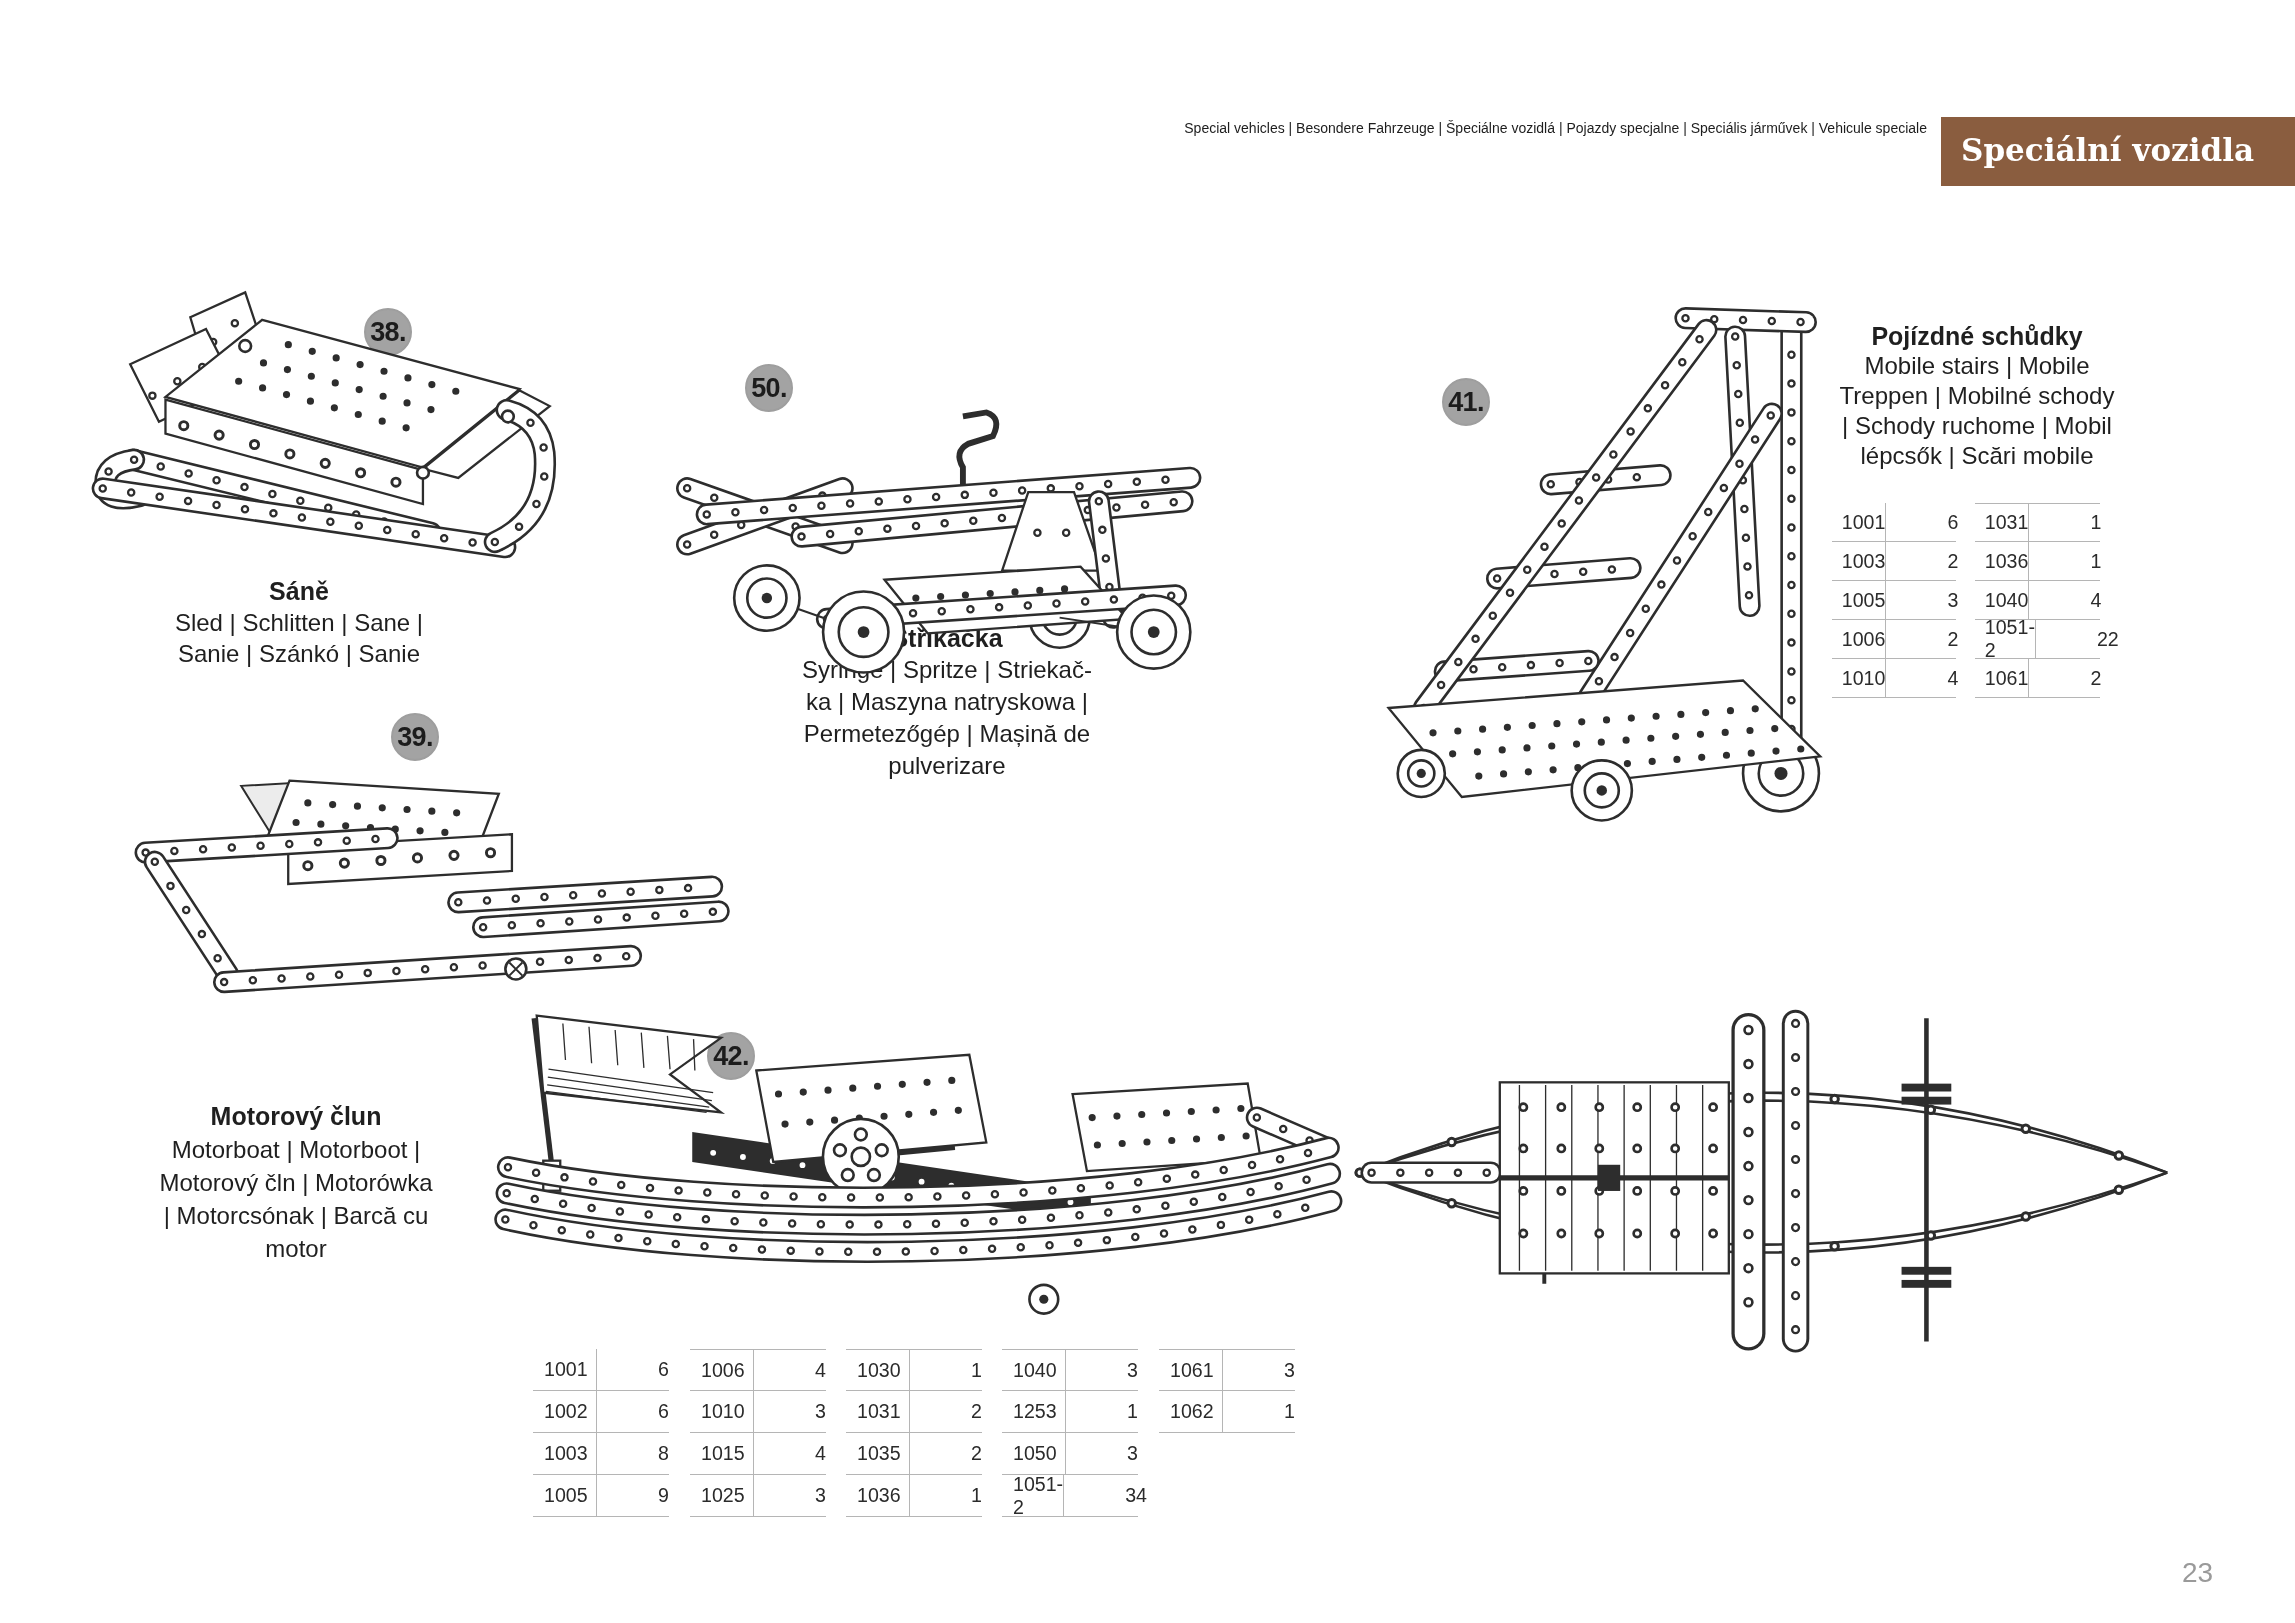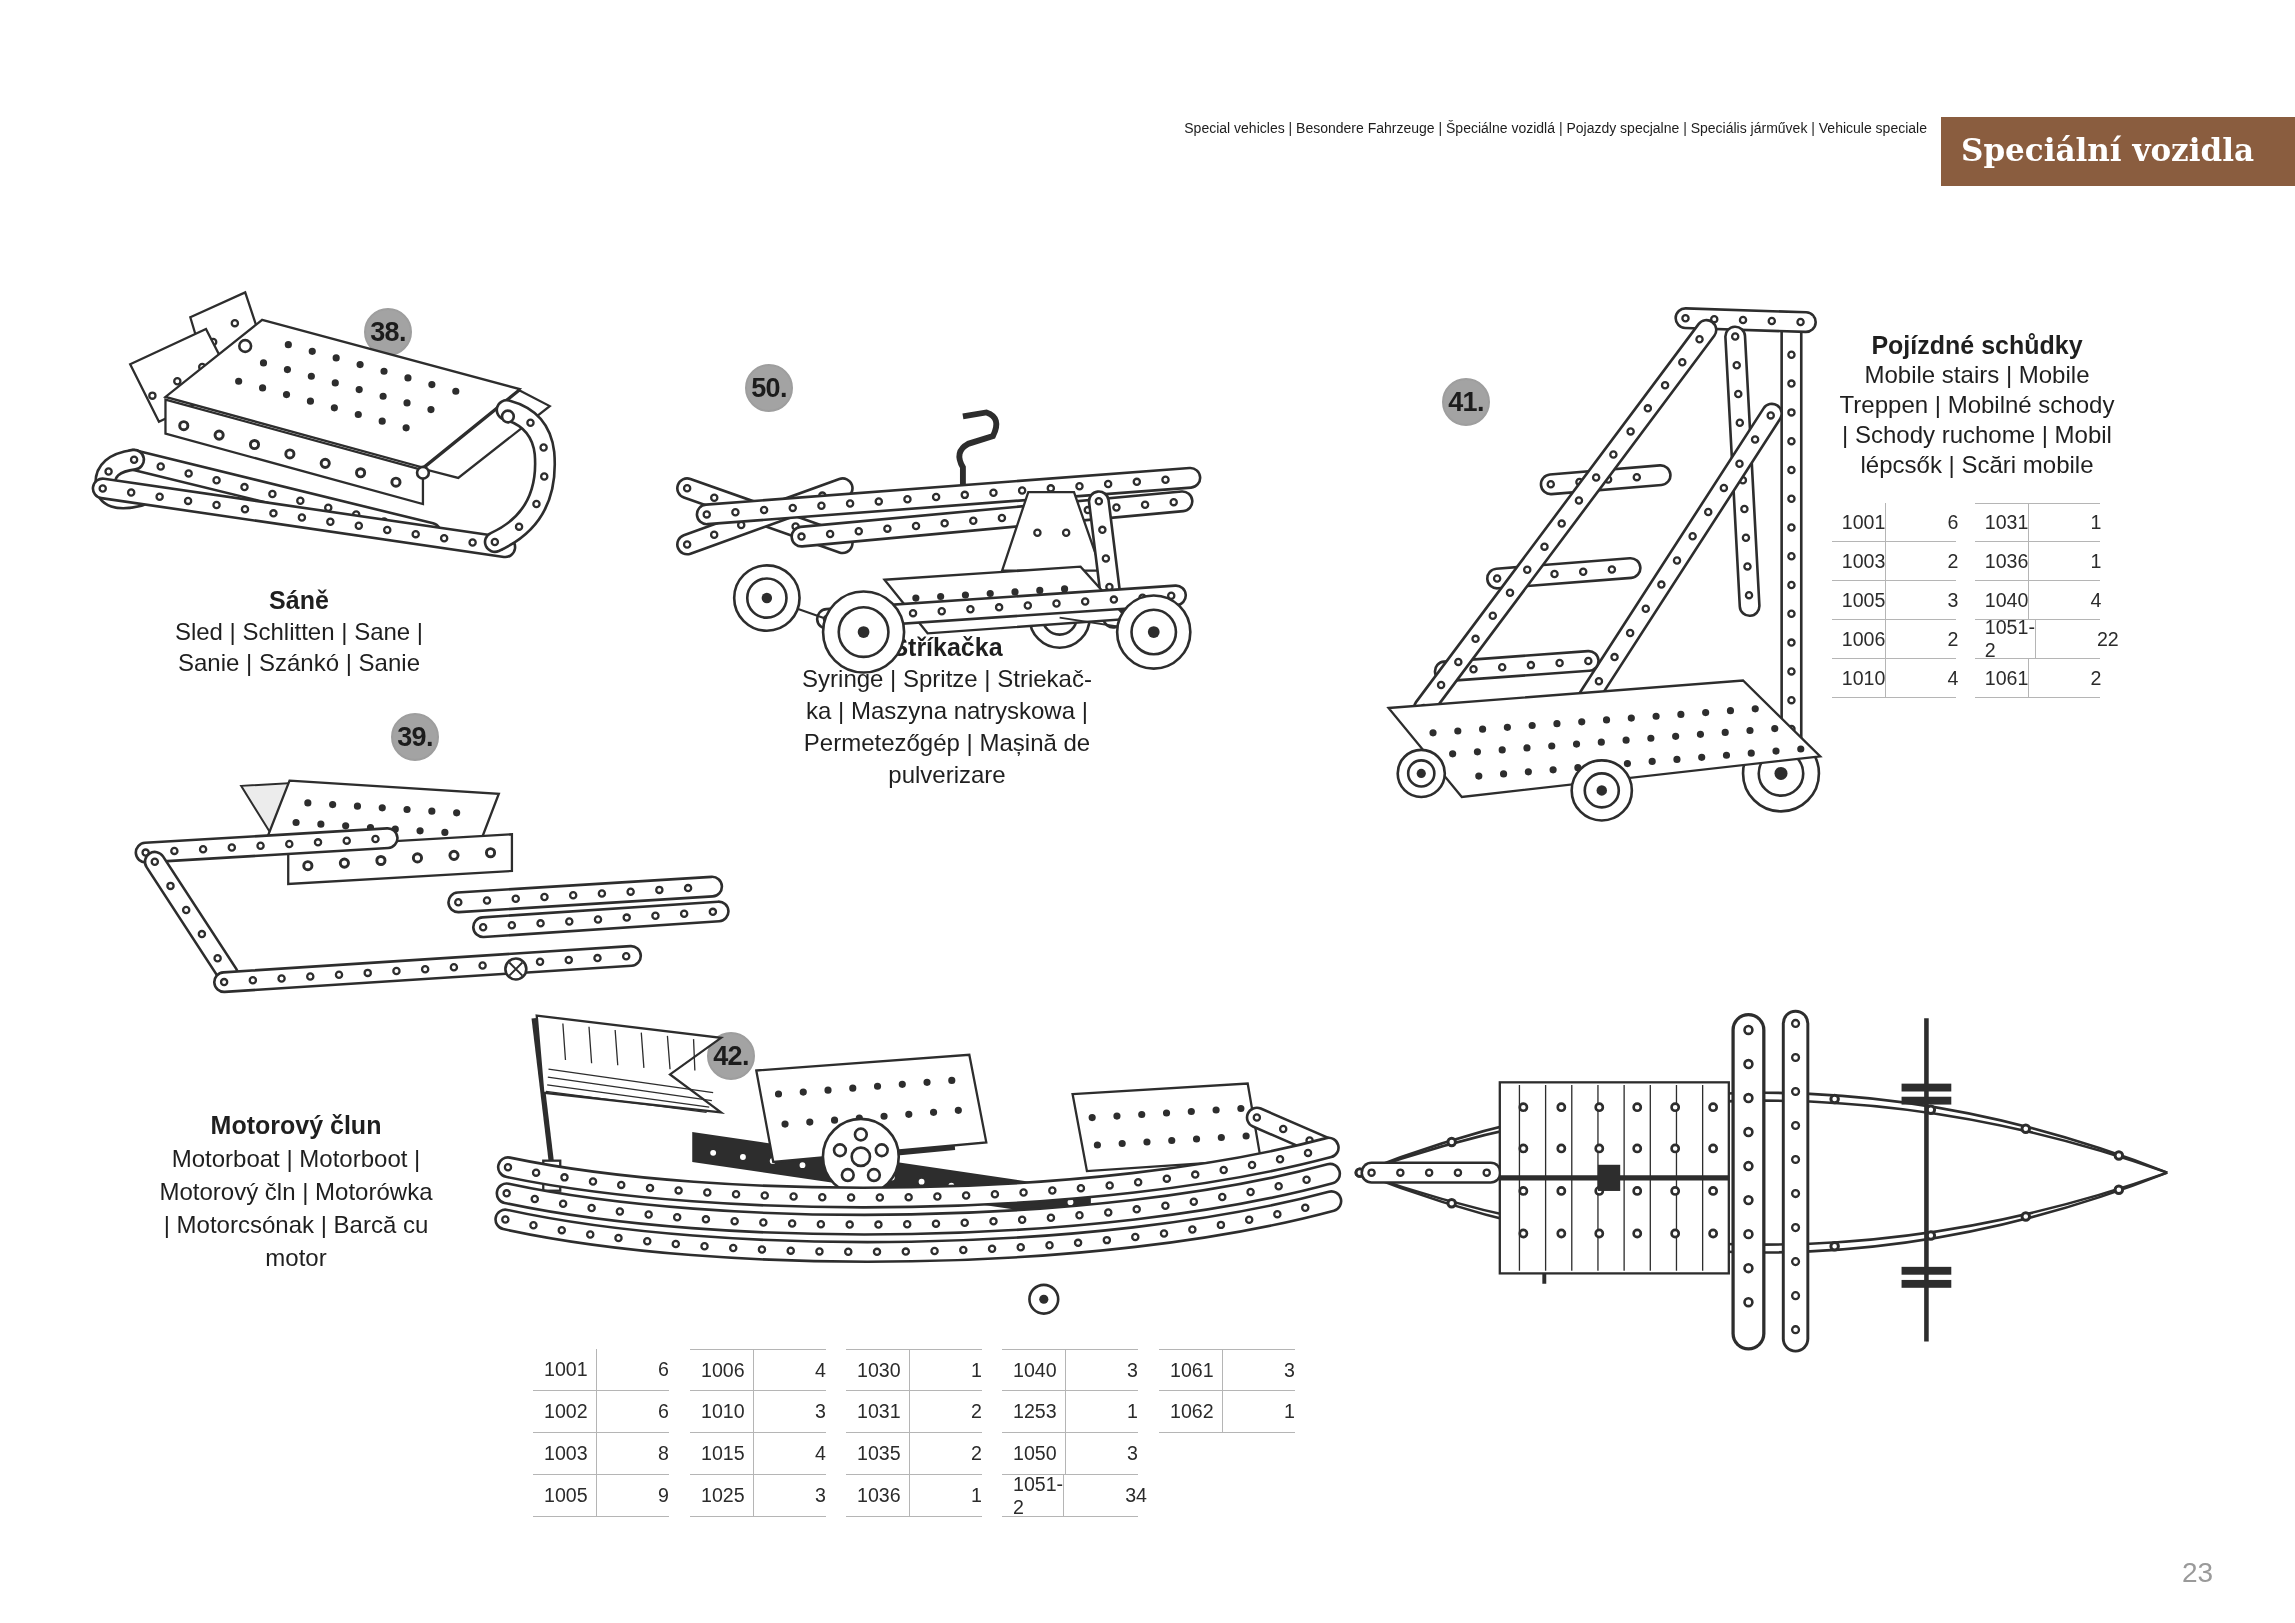--- a/index.html
+++ b/index.html
@@ -19,21 +19,21 @@
     font-size:31px;line-height:67px;white-space:nowrap;margin-top:32px;
   }
   
   .mnum{
     position:absolute;width:48px;height:48px;box-sizing:border-box;
     border:2.6px solid #9e9e9e;border-radius:50%;background:#a3a3a3;
     display:flex;align-items:center;justify-content:center;
     font-weight:bold;font-size:27px;letter-spacing:-0.7px;color:#1c1c1c;
   }
   
-  .cap{position:absolute;width:294px;text-align:center;font-size:24px;color:#1f1f1f;margin-top:9px;}
+  .cap{position:absolute;width:294px;text-align:center;font-size:24px;color:#1f1f1f;}
   .cap .t{font-weight:bold;font-size:25px;}
   
   .pt{position:absolute;font-size:19.6px;color:#2b2b2b;}
   .prow{display:flex;align-items:center;height:39px;border-bottom:1.3px solid #b5b5b5;box-sizing:border-box;gap:48px;}
   .pt.topline .prow:first-child{border-top:1.3px solid #b5b5b5;}
   .pnum{width:74px;box-sizing:border-box;padding-left:9.8px;border-right:1.3px solid #b5b5b5;height:100%;display:flex;align-items:center;}
   .pqty{padding-left:13px;}
   .t42 .prow{height:42px;}
   .t42 .pnum{width:82px;padding-left:11px;}
   

